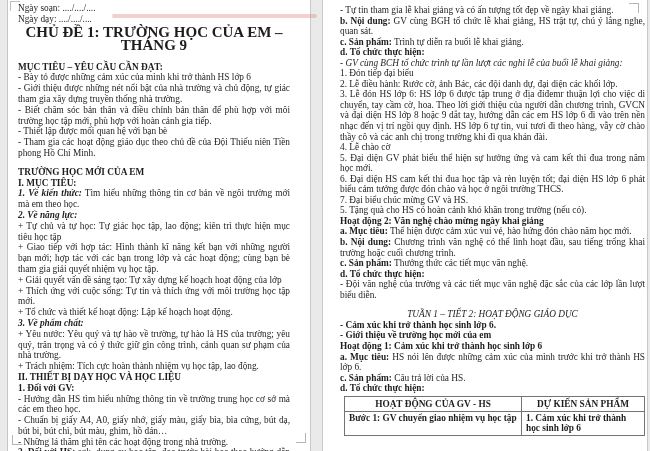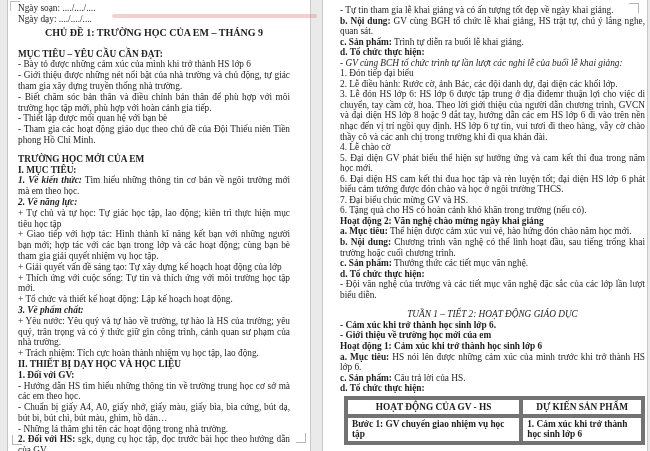--- a/index.html
+++ b/index.html
@@ -12,25 +12,25 @@
   .page{position:absolute;top:0;height:451px;box-sizing:border-box;}
   .page-left{left:8px;width:302px;padding:3px 20px 0 10px;}
   .page-right{left:324px;width:323px;padding:5px 2px 8px 16px;}
   .ln{margin:0;font-size:9.3px;line-height:10.8px;text-align:justify;}
   .page-right .ln{line-height:10.55px;}
   .b{font-weight:bold;}
   .bi{font-weight:bold;font-style:italic;}
   .i{font-style:italic;}
   .cb{font-weight:bold;}
   .cbi{text-align:center;font-weight:normal;font-style:italic;}
-  .title{text-align:center;font-weight:bold;font-size:10px;line-height:13px;margin-top:1px;}
+  .title{text-align:center;font-weight:bold;font-size:15px;line-height:13px;margin-top:1px;}
   b.pb{font-weight:bold;}
   b.pi{font-weight:bold;font-style:italic;}
   table.doc{border-collapse:collapse;width:calc(100% - 4px);margin-left:4px;margin-top:2px;table-layout:fixed;}
-  .doc th,.doc td{border:4px solid #737373;vertical-align:top;padding:1px 4px;margin-top:10px;}
+  .doc th,.doc td{border:1px solid #737373;vertical-align:top;padding:1px 4px;margin-top:10px;}
   .doc th{font-size:9.3px;line-height:12px;text-align:center;padding:1px 2px;}
   .doc td .ln{text-align:left;line-height:10.6px;}
   .doc .col-left{width:59%;}
   .doc .col-right{width:41%;}
   .pink{position:absolute;left:112px;top:14px;width:205px;height:4px;background:rgba(224,130,130,0.38);border-radius:2px;}
   .crop{position:absolute;width:9px;height:9px;}
   .crop.p1-tl{left:10px;top:1px;border-top:1px solid #bdbdbd;border-left:1px solid #bdbdbd;}
   .crop.p1-bl{left:12px;top:435px;border-bottom:1px solid #b5b5b5;border-left:1px solid #b5b5b5;}
   .crop.p1-br{left:296px;top:433px;border-bottom:1px solid #b5b5b5;border-right:1px solid #b5b5b5;}
   .crop.p2-tr{left:629px;top:3px;border-top:1px solid #b5b5b5;border-right:1px solid #b5b5b5;}
@@ -85,21 +85,21 @@
         <p class="ln n"><b class="pb">c. Sản phẩm:</b> Trình tự diễn ra buổi lễ khai giảng.</p>
         <p class="ln b">d. Tổ chức thực hiện:</p>
         <p class="ln i">- GV cùng BCH tổ chức trình tự lần lượt các nghi lễ của buổi lễ khai giảng:</p>
         <p class="ln n">1. Đón tiếp đại biểu</p>
         <p class="ln n">2. Lễ điều hành: Rước cờ, ảnh Bác, các đội danh dự, đại diện các khối lớp.</p>
         <p class="ln n">3. Lễ đón HS lớp 6: HS lớp 6 được tập trung ở địa điđemr thuận lợi cho việc di chuyển, tay cầm cờ, hoa. Theo lời giới thiệu của người dẫn chương trình, GVCN và đại diện HS lớp 8 hoặc 9 dắt tay, hướng dẫn các em HS lớp 6 đi vào trên nền nhạc đến vị trí ngồi quy định. HS lớp 6 tự tin, vui tươi đi theo hàng, vẫy cờ chào thầy cô và các anh chị trong trường khi đi qua khán đài.</p>
         <p class="ln n">4. Lễ chào cờ</p>
         <p class="ln n">5. Đại diện GV phát biểu thể hiện sự hưởng ứng và cam kết thi đua trong năm học mới.</p>
         <p class="ln n">6. Đại diện HS cam kết thi đua học tập và rèn luyện tốt; đại diện HS lớp 6 phát biểu cảm tưởng được đón chào và học ở ngôi trường THCS.</p>
         <p class="ln n">7. Đại biểu chúc mừng GV và HS.</p>
-        <p class="ln n">6. Tặng quà cho HS có hoàn cảnh khó khăn trong trường (nếu có).</p>
+        <p class="ln n">5. Tặng quà cho HS có hoàn cảnh khó khăn trong trường (nếu có).</p>
         <p class="ln b">Hoạt động 2: Văn nghệ chào mừng ngày khai giảng</p>
         <p class="ln n"><b class="pb">a. Mục tiêu:</b> Thể hiện được cảm xúc vui vẻ, hào hứng đón chào năm học mới.</p>
         <p class="ln n"><b class="pb">b. Nội dung:</b> Chương trình văn nghệ có thể linh hoạt đầu, sau tiếng trống khai trường hoặc cuối chương trình.</p>
         <p class="ln n"><b class="pb">c. Sản phẩm:</b> Thưởng thức các tiết mục văn nghệ.</p>
         <p class="ln b">d. Tổ chức thực hiện:</p>
         <p class="ln n">- Đội văn nghệ của trường và các tiết mục văn nghệ đặc sắc của các lớp lần lượt biểu diễn.</p>
         <div style="height: 9px;"></div>
         <p class="ln cbi">TUẦN 1 – TIẾT 2: HOẠT ĐỘNG GIÁO DỤC</p>
         <p class="ln cb">- Cảm xúc khi trở thành học sinh lớp 6.</p>
         <p class="ln cb">- Giới thiệu về trường học mới của em</p>

